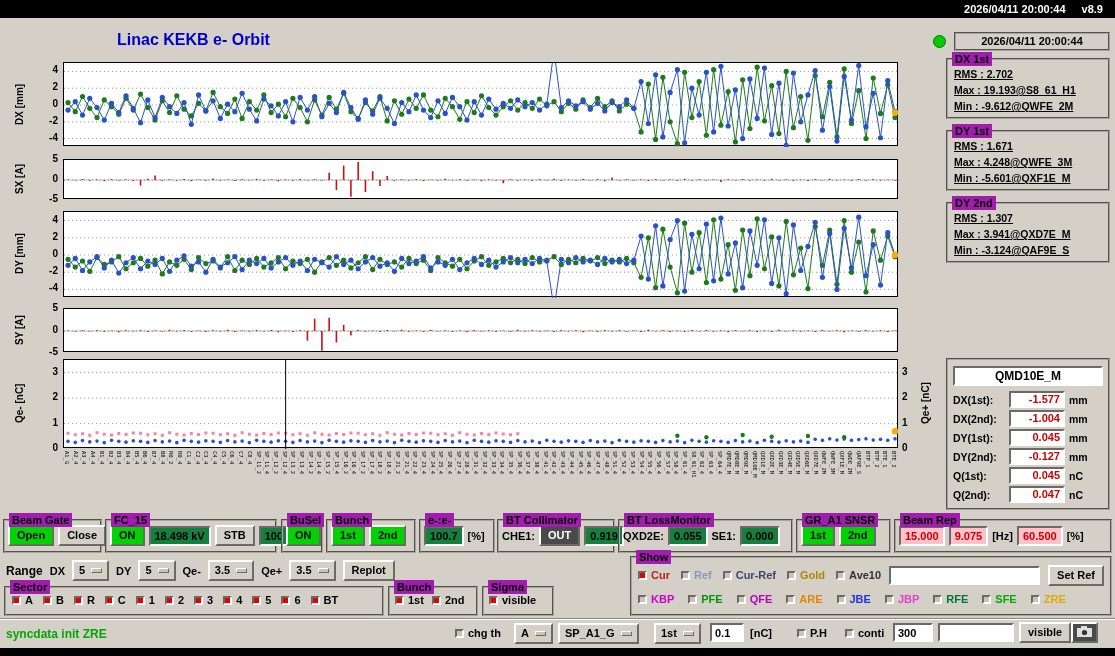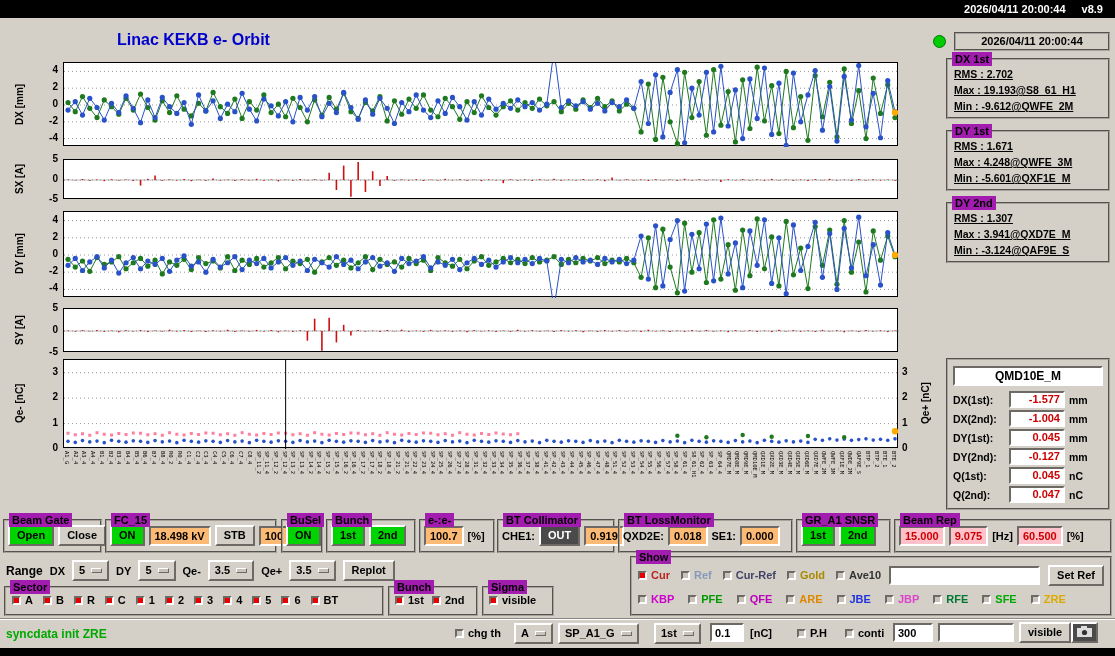--- a/index.html
+++ b/index.html
@@ -23,21 +23,21 @@
 .monitor{position:absolute;left:946px;top:358px;width:164px;border:2px groove #a8a49c;padding:6px 5px 3px 5px;}
 .mtitle{border:2px solid;border-color:#6d6a65 #fff #fff #6d6a65;background:#fff;font-size:12px;font-weight:bold;text-align:center;padding:1px 0;margin-bottom:5px;}
 .mrow{display:flex;align-items:center;gap:4px;margin-bottom:2px;font-size:10.5px;font-weight:bold;}
 .mrow .ml{width:52px;}
 .mval{flex:0 0 56px;border:2px solid;border-color:#6d6a65 #fff #fff #6d6a65;background:#fff;color:#cc0000;text-align:right;padding:0 3px;font-size:11px;font-weight:bold;line-height:13px;}
 .group{position:absolute;border:2px groove #a8a49c;}
 .grow{display:flex;align-items:center;gap:4px;padding:2px 3px 3px 3px;height:100%;}
 .btn{display:inline-block;border:2px solid;border-color:#fff #6d6a65 #6d6a65 #fff;background:#d4d0c8;font-size:11px;font-weight:bold;padding:2px 7px;font-family:inherit;color:#000;line-height:13px;white-space:nowrap;}
 .btn.green{background:#00d400;}
 .btn.dark{background:#4a4a4a;color:#fff;}
-.disp{display:inline-block;border:2px solid;border-color:#6d6a65 #fff #fff #6d6a65;background:#fdba74;font-size:11px;font-weight:bold;padding:1px 4px;line-height:14px;white-space:nowrap;}
+.disp{display:inline-block;border:2px solid;border-color:#6d6a65 #fff #fff #6d6a65;background:#15803d;font-size:11px;font-weight:bold;padding:1px 4px;line-height:14px;white-space:nowrap;}
 .disp.pink{background:#ffc2ca;color:#cc0000;}
 .lbl{font-size:11px;font-weight:bold;white-space:nowrap;}
 .cb{display:inline-flex;align-items:center;gap:4px;font-size:11px;font-weight:bold;white-space:nowrap;}
 .cb .ind{width:9px;height:9px;flex:none;border:2px solid;border-color:#6d6a65 #fff #fff #6d6a65;background:#c8c4bc;}
 .cb.checked .ind{background:#e80000;}
 .dd{display:inline-flex;align-items:center;gap:6px;border:2px solid;border-color:#fff #6d6a65 #6d6a65 #fff;background:#d4d0c8;font-size:11px;font-weight:bold;padding:2px 5px;line-height:13px;white-space:nowrap;}
 .ddind{width:11px;height:5px;border:1px solid;border-color:#fff #6d6a65 #6d6a65 #fff;background:#c8c4bc;}
 .entry{border:2px solid;border-color:#6d6a65 #fff #fff #6d6a65;background:#fff;font-size:11px;font-weight:bold;padding:1px 3px;font-family:inherit;color:#000;height:19px;}
 .rangerow{position:absolute;left:6px;top:560px;display:flex;align-items:center;gap:7px;}
 .showrow{display:flex;align-items:center;gap:8px;padding:0 6px;height:24px;}
@@ -1211,21 +1211,21 @@
       <span class="lbl">CHE1:</span>
       <button class="btn dark">OUT</button>
       <span class="disp">0.919</span>
     </div>
   </div>
 
   <div class="group" style="left:618px;top:519px;width:175px;height:34px">
     <span class="glabel">BT LossMonitor</span>
     <div class="grow">
       <span class="lbl">QXD2E:</span>
-      <span class="disp">0.018</span>
+      <span class="disp">0.055</span>
       <span class="lbl">SE1:</span>
       <span class="disp">0.000</span>
     </div>
   </div>
 
   <div class="group" style="left:796px;top:519px;width:95px;height:34px">
     <span class="glabel">GR_A1 SNSR</span>
     <div class="grow">
       <button class="btn green">1st</button>
       <button class="btn green">2nd</button>

